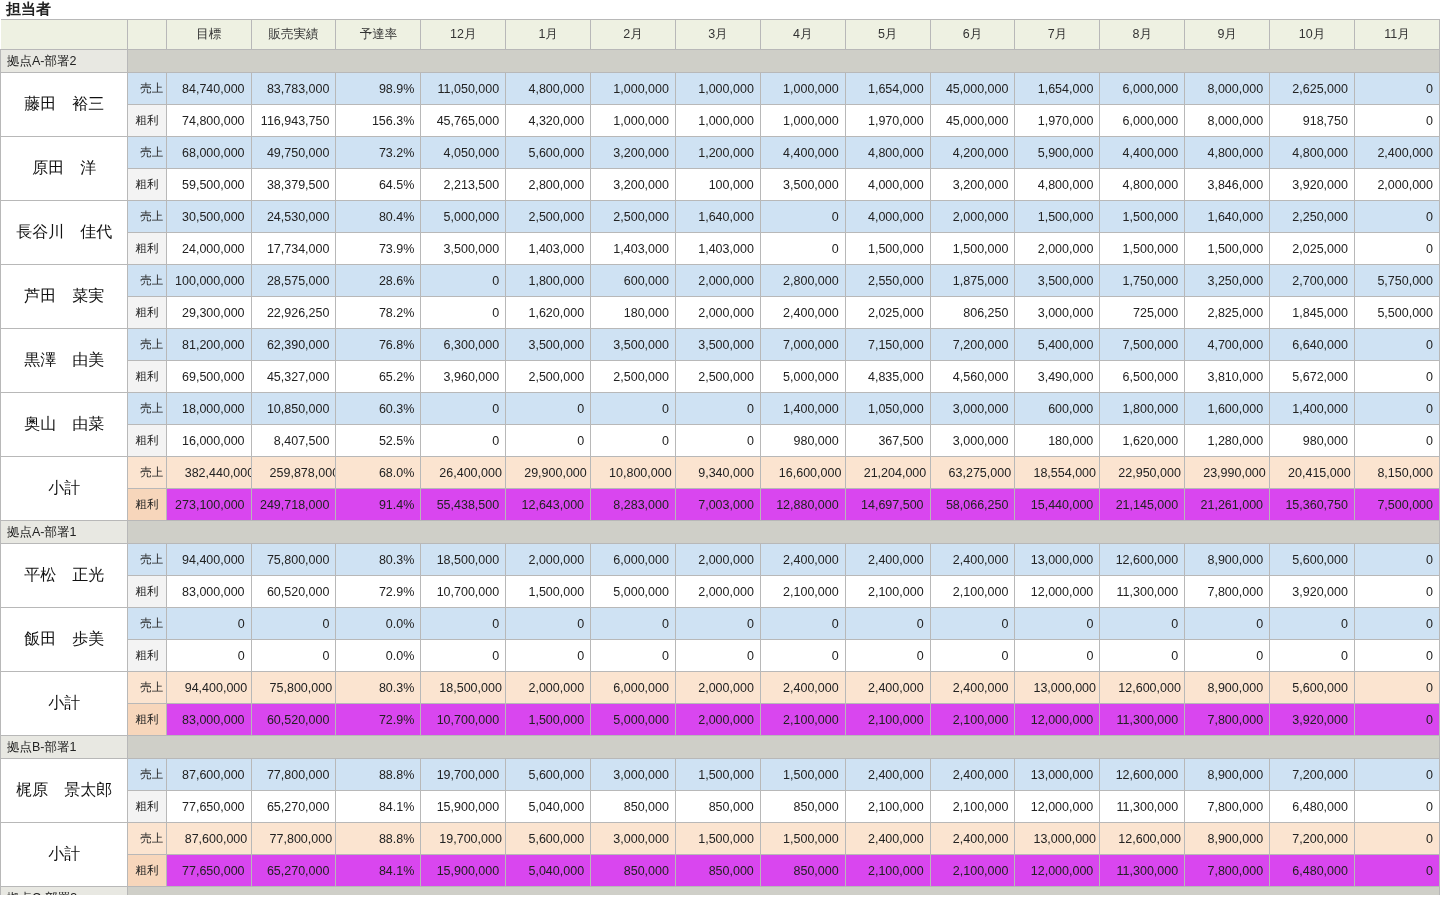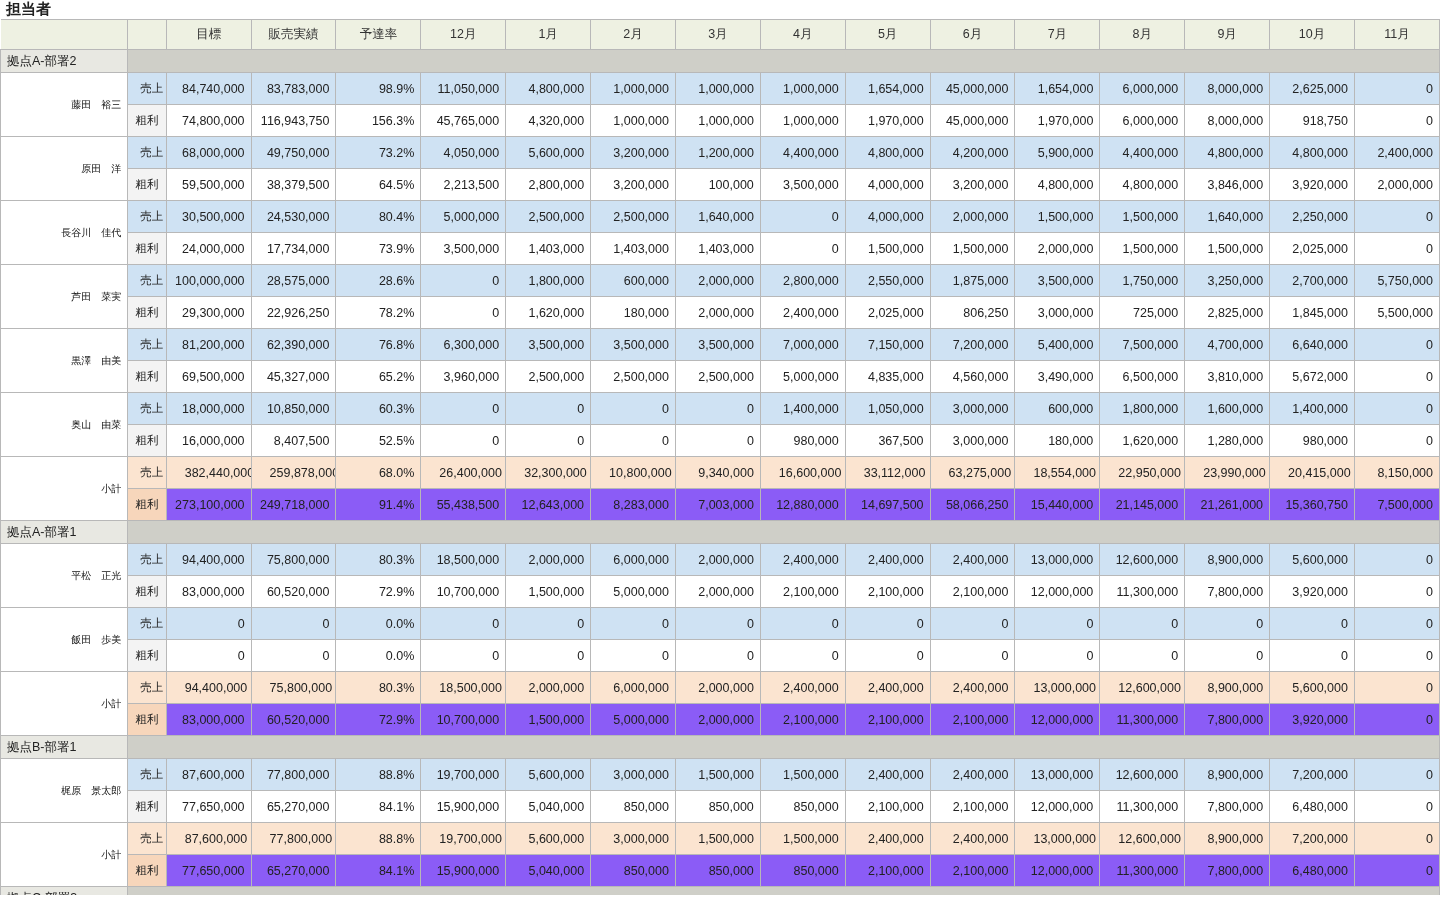--- a/index.html
+++ b/index.html
@@ -61,42 +61,42 @@
     font-size: 12.5px;
     color: #222;
     text-align: left;
   }
   tr.group td.band {
     background: #cfcfc8;
   }
 
   
   td.name {
-    text-align: right;
-    font-size: 10px;
+    text-align: center;
+    font-size: 16px;
     color: #111;
     padding-left: 6px;
   }
   td.kind {
     text-align: center;
     font-size: 11.5px;
     color: #222;
   }
   td.kind.uriage { background: #cfe2f3; padding-left: 12px; }
   td.kind.arari  { background: #f3f3f3; margin-top: 16px; }
 
   td.num { text-align: right; font-variant-numeric: tabular-nums; }
 
   
   tr.r-uriage td.num { background: #cfe2f3; }
   tr.r-arari  td.num { background: #ffffff; }
 
   
   tr.sub-uriage td.num { background: #fbe4d0; padding-left: 18px; }
-  tr.sub-arari  td.num { background: #8b5cf6; }
+  tr.sub-arari  td.num { background: #d946ef; }
   tr.sub-uriage td.kind { background: #fbe4d0; }
   tr.sub-arari  td.kind { background: #f7d6bb; }
   td.name.sub { background: #ffffff; }
 
   .clip-wrap { height: 876px; overflow: hidden; }
 </style>
 </head>
 <body>
 
 <div id="page">
@@ -368,25 +368,25 @@
             <td class="num">980,000</td>
             <td class="num">0</td>
           </tr>
           <tr class="sub-uriage">
             <td class="name sub" rowspan="2">小計</td>
             <td class="kind uriage">売上</td>
             <td class="num">382,440,000</td>
             <td class="num">259,878,000</td>
             <td class="num">68.0%</td>
             <td class="num">26,400,000</td>
-            <td class="num">32,300,000</td>
+            <td class="num">29,900,000</td>
             <td class="num">10,800,000</td>
             <td class="num">9,340,000</td>
             <td class="num">16,600,000</td>
-            <td class="num">33,112,000</td>
+            <td class="num">21,204,000</td>
             <td class="num">63,275,000</td>
             <td class="num">18,554,000</td>
             <td class="num">22,950,000</td>
             <td class="num">23,990,000</td>
             <td class="num">20,415,000</td>
             <td class="num">8,150,000</td>
           </tr>
           <tr class="sub-arari">
             <td class="kind arari">粗利</td>
             <td class="num">273,100,000</td>

